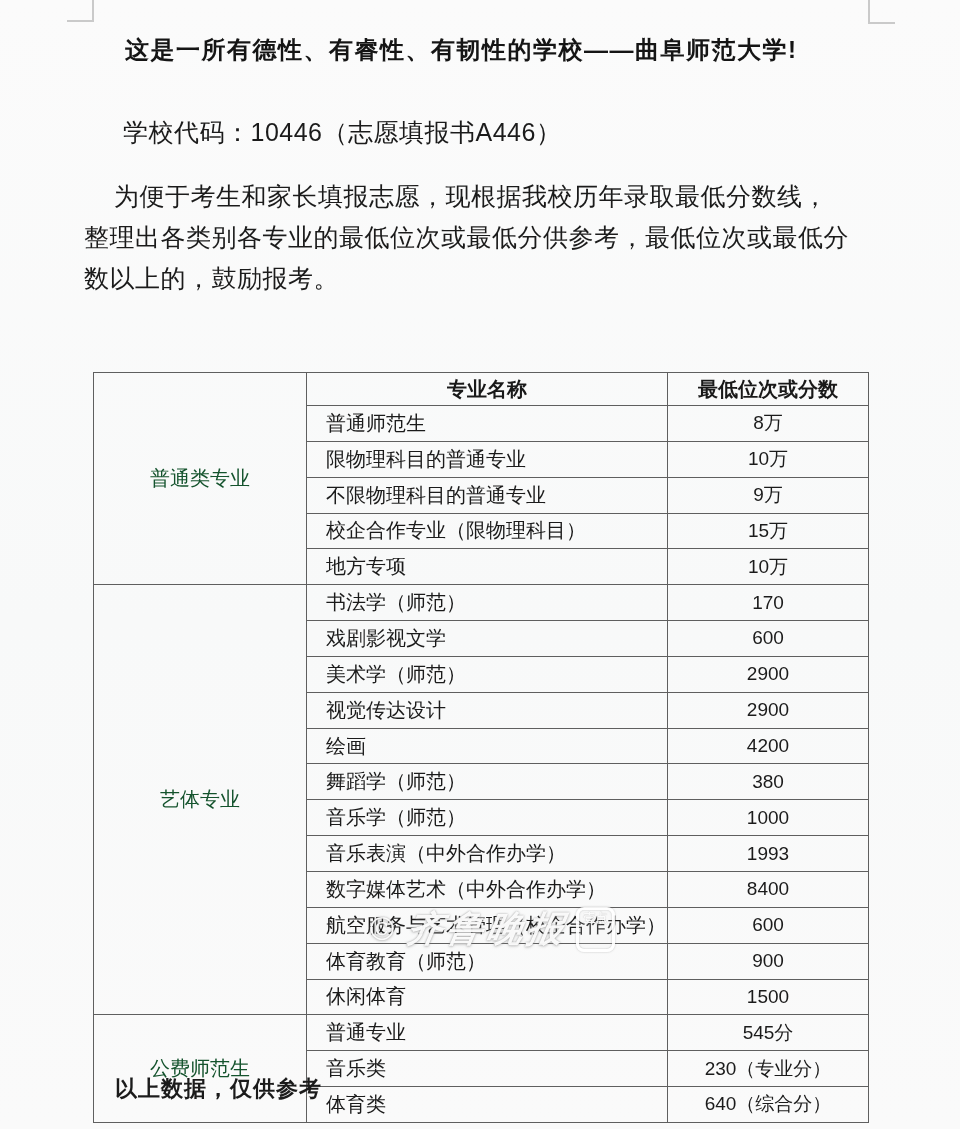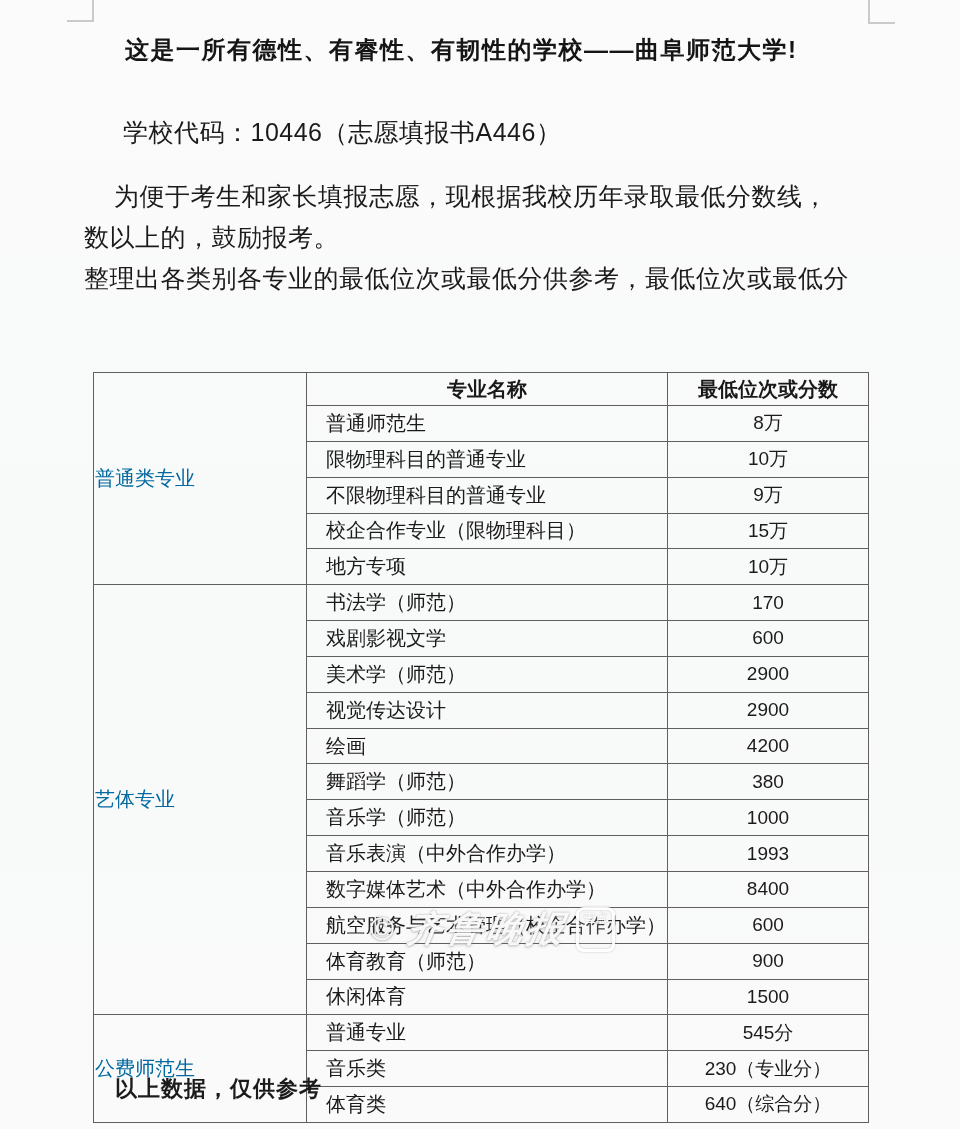--- a/index.html
+++ b/index.html
@@ -25,21 +25,21 @@
 
   .intro{left:84px;top:176px;width:792px;font-size:25px;line-height:41px;}
   .para-line{white-space:nowrap;letter-spacing:.5px;}
   .para-line.indent{padding-left:30px;}
 
   table.adm{left:93px;top:372px;width:775px;position:absolute;
     border-collapse:collapse;table-layout:fixed;background:transparent;}
   table.adm td,table.adm th{border:1.5px solid #5f5f5f;vertical-align:middle;
     font-weight:400;overflow:hidden;white-space:nowrap;}
   table.adm th{height:30px;font-size:20px;font-weight:700;text-align:center;color:#191919;margin-left:23px;}
-  td.cat{font-size:20px;font-weight:700;text-align:left;color:#0369a1;}
+  td.cat{font-size:20px;font-weight:700;text-align:center;color:#14532d;}
   td.major{font-size:20px;text-align:left;padding-left:19px;height:32.85px;}
   td.score{font-size:19px;text-align:center;height:32.85px;}
 
   .footer-note{left:115px;top:1074px;font-size:22px;font-weight:700;letter-spacing:1px;}
 
   
   .watermark{left:366px;top:900px;height:58px;display:flex;align-items:center;
     gap:9px;pointer-events:none;color:rgba(255,255,255,0.93);
     text-shadow:0 0 2px rgba(130,130,130,0.65),0 1px 3px rgba(150,150,150,0.45);}
   .wm-copy{font-size:32px;font-family:"DejaVu Serif",serif;}
@@ -57,22 +57,22 @@
 
 <div class="abs corner-left"></div>
 <div class="abs corner-right"></div>
 
 <div class="abs page-title">这是一所有德性、有睿性、有韧性的学校——曲阜师范大学!</div>
 
 <div class="abs school-code">学校代码：10446（志愿填报书A446）</div>
 
 <div class="abs intro">
   <div class="para-line indent">为便于考生和家长填报志愿，现根据我校历年录取最低分数线，</div>
+  <div class="para-line">整理出各类别各专业的最低位次或最低分供参考，最低位次或最低分</div>
   <div class="para-line">数以上的，鼓励报考。</div>
-  <div class="para-line">整理出各类别各专业的最低位次或最低分供参考，最低位次或最低分</div>
 </div>
 
 <table class="adm">
   <colgroup>
       <col style="width:213px">
       <col style="width:361px">
       <col style="width:201px">
     </colgroup>
   <tbody>
     <tr>

